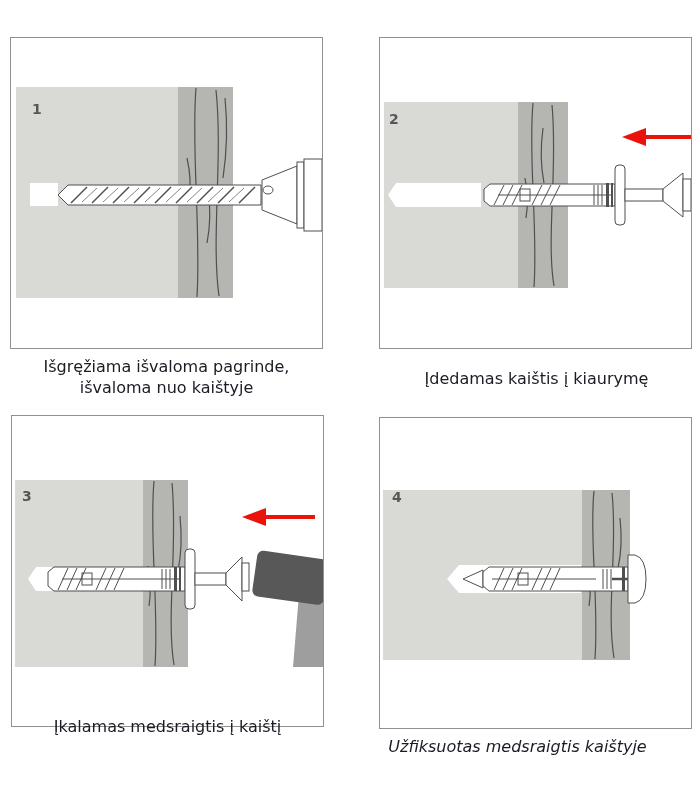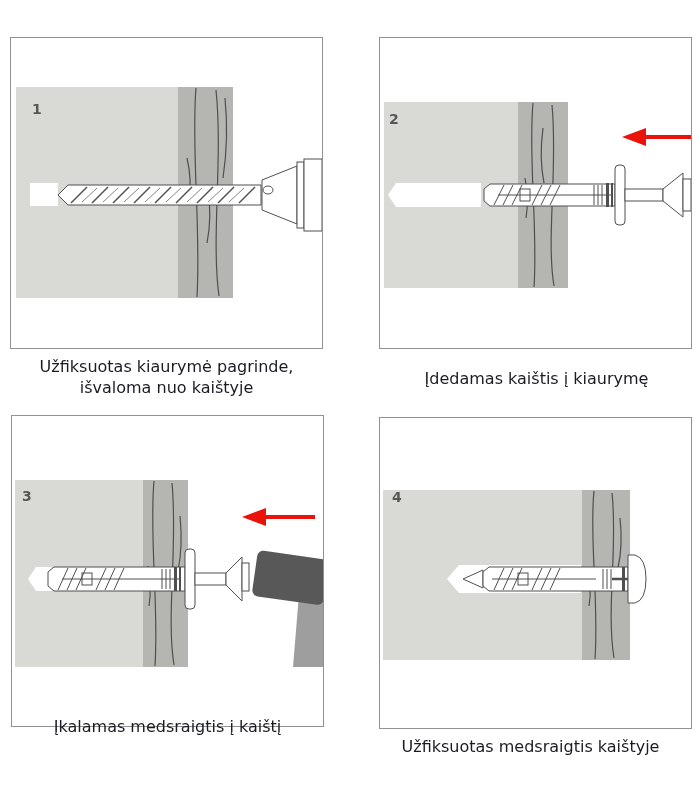--- a/index.html
+++ b/index.html
@@ -21,21 +21,21 @@
     position:absolute;font-size:14px;font-weight:bold;
     color:var(--step-number,#565656);line-height:14px;
   }
   .caption{
     position:absolute;text-align:center;font-size:16px;line-height:21px;
     color:var(--caption-text,#1b1b24);
   }
   #cap1{left:10px;top:356px;width:313px;}
   #cap2{left:379px;top:368px;width:315px;}
   #cap3{left:11px;top:716px;width:313px;}
-  #cap4{left:373px;top:736px;width:315px;}
+  #cap4{left:360px;top:736px;width:315px;font-style:italic;}
 
   
   .fill-wall{fill:var(--wall,#d9d9d6);}
   .fill-wood{fill:var(--wood,#b5b5b2);}
   .grain{fill:none;stroke:var(--grain,#4f4f4f);stroke-width:1.2px;}
   .part{fill:#ffffff;stroke:var(--outline,#4f4f4f);stroke-width:1px;}
   .pline{fill:none;stroke:var(--outline,#4f4f4f);stroke-width:1px;}
   .pline15{fill:none;stroke:var(--outline,#4f4f4f);stroke-width:1.5px;}
   .plinethin{fill:none;stroke:var(--outline,#4f4f4f);stroke-width:0.7px;}
   .pthick{fill:none;stroke:var(--outline,#4f4f4f);stroke-width:2.5px;}
@@ -226,21 +226,21 @@
       <rect class="bar" x="242" y="149" width="3" height="24"></rect>
     </g>
     <g>
       <path class="part" d="M248,137 h7 q11,3 11,24 q0,21 -11,24 h-7 Z"></path>
     </g>
   </svg>
   <div class="step-num" style="left:12px;top:72px;">4</div>
 </div>
 
 <div class="caption" id="cap1">
-  <span>Užfiksuotas kiaurymė pagrinde,</span><br>
+  <span>Išgręžiama išvaloma pagrinde,</span><br>
   <span>išvaloma nuo kaištyje</span>
 </div>
 <div class="caption" id="cap2">
   <span>Įdedamas kaištis į kiaurymę</span>
 </div>
 <div class="caption" id="cap3">
   <span>Įkalamas medsraigtis į kaištį</span>
 </div>
 <div class="caption" id="cap4">
   <span>Užfiksuotas medsraigtis kaištyje</span>

